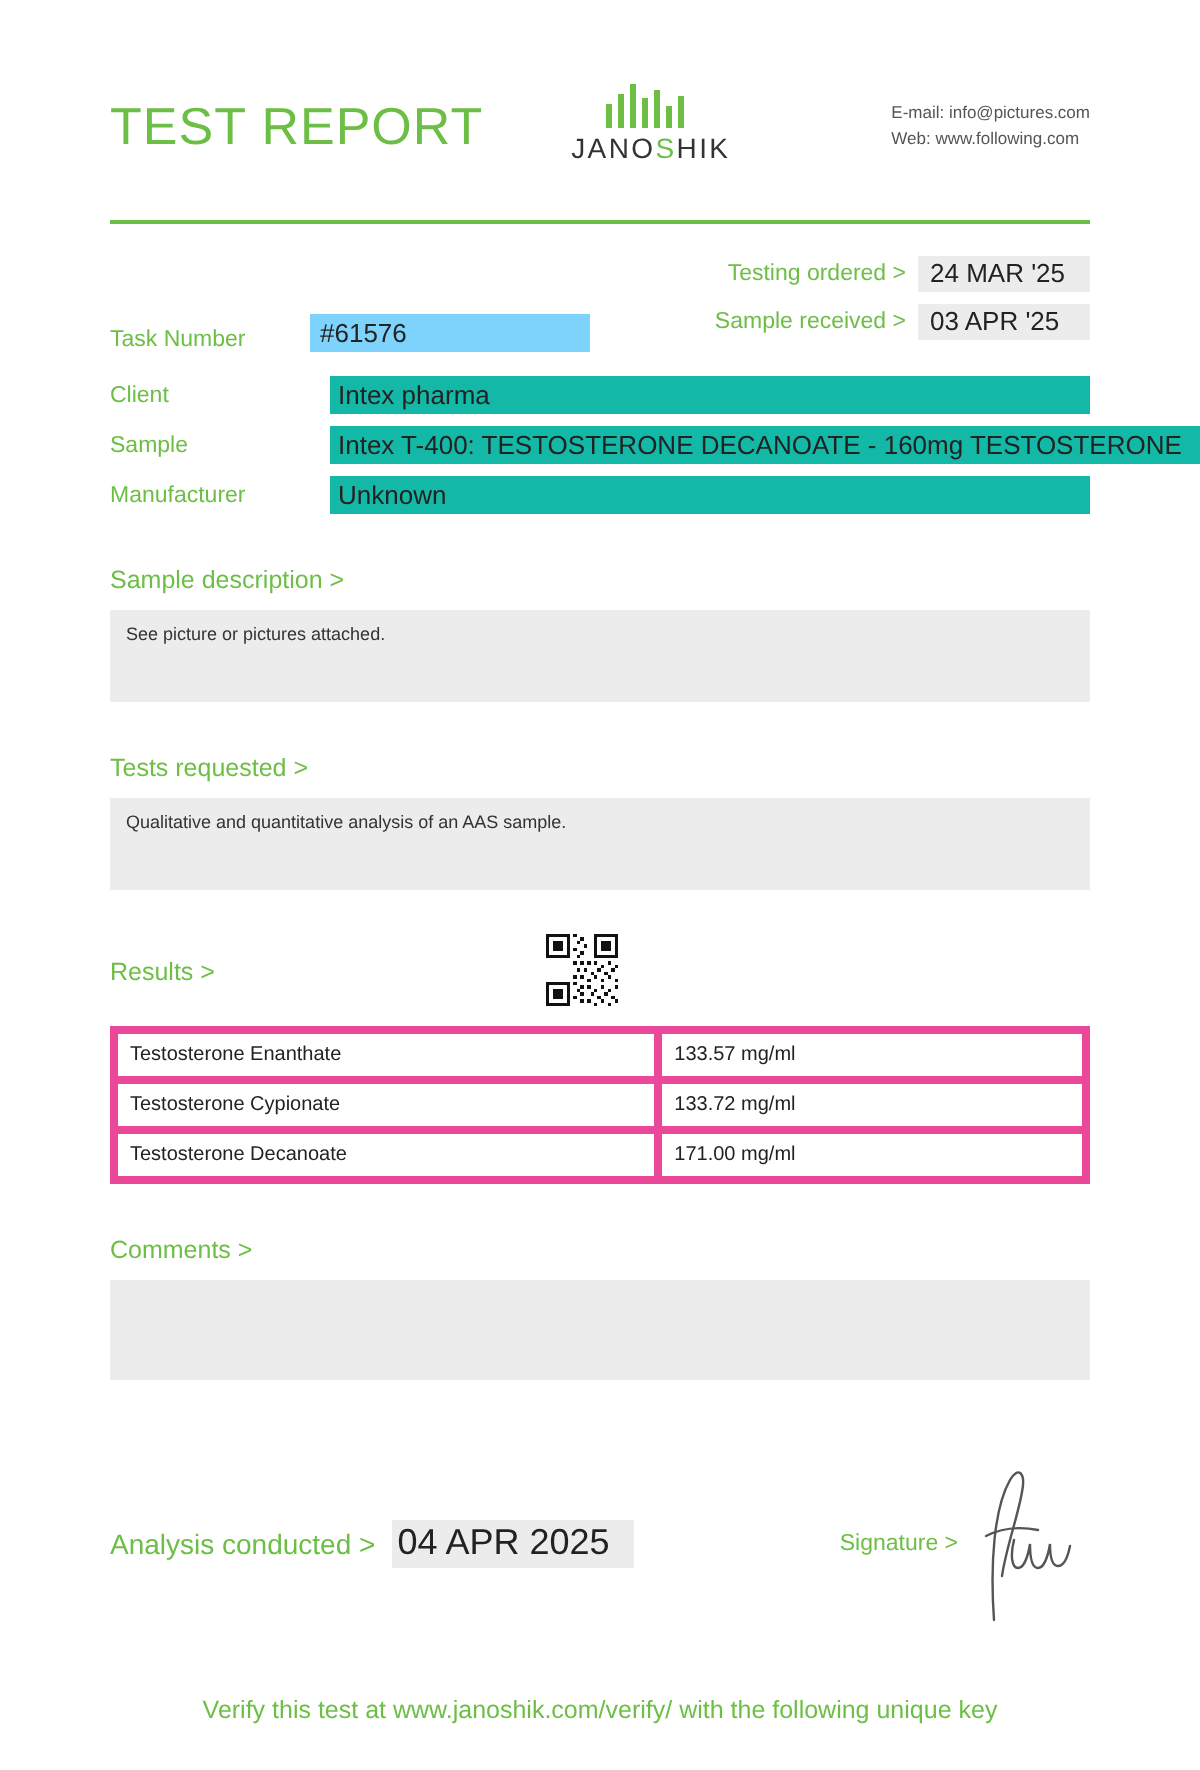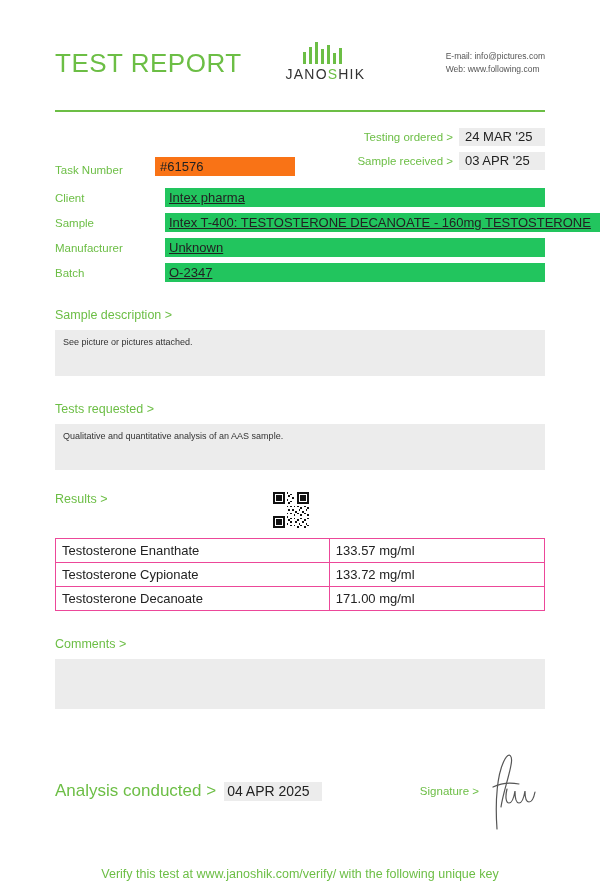--- a/index.html
+++ b/index.html
@@ -74,21 +74,21 @@
     display: flex;
     margin-top: 16px;
     align-items: flex-end;
   }
   .label-green {
     color: #6cbe45;
     font-size: 11.5px;
   }
   .task-label { width: 100px; padding-top: 4px; }
   .field-box {
-    background: #f97316;
+    background: #7dd3fc;
     height: 19px;
     line-height: 19px;
     font-size: 13px;
     color: #222;
     padding-left: 5px;
     box-sizing: border-box;
   }
   .task-value { width: 140px; }
   .dates {
     margin-left: auto;
@@ -125,29 +125,28 @@
     margin-bottom: 6px;
   }
   .info-label {
     width: 110px;
     font-size: 11.5px;
     color: #6cbe45;
     flex: 0 0 110px;
   }
   .info-value {
     flex: 1;
-    background: #22c55e;
+    background: #14b8a6;
     font-size: 13px;
     color: #222;
     height: 19px;
     line-height: 19px;
     padding-left: 4px;
     white-space: nowrap;
     overflow: hidden;
-    text-decoration: underline;
   }
   .info-value.wide {
     width: 545px;
     flex: 0 0 545px;
   }
 
   
   .section-title {
     color: #6cbe45;
     font-size: 12.5px;
@@ -163,56 +162,56 @@
     box-sizing: border-box;
   }
   .comments-box {
     background: #ececec;
     height: 50px;
   }
 
   
   .results-head {
     display: flex;
-    align-items: flex-start;
+    align-items: center;
     margin-top: 22px;
   }
   .results-head .section-title { margin: 0; }
   .qr {
     margin-left: 166px;
     margin-bottom: 2px;
   }
   .results-table {
     border-collapse: collapse;
     width: 100%;
     margin-top: 8px;
   }
   .results-table td {
-    border: 1px solid #ec4899;
-    font-size: 13px;
+    border: 4px solid #ec4899;
+    font-size: 10px;
     color: #222;
     padding: 4px 6px;
     height: 13px;
   }
   .results-table td.name { width: 56%; }
 
   
   .analysis-row {
     display: flex;
     align-items: center;
     margin-top: 42px;
   }
   .analysis-label {
     color: #6cbe45;
-    font-size: 17px;
+    font-size: 14px;
     margin-right: 8px;
   }
   .analysis-value {
     background: #ececec;
-    font-size: 14px;
+    font-size: 18px;
     color: #222;
     padding: 1px 12px 2px 3px;
   }
   .signature-wrap {
     margin-left: auto;
     display: flex;
     align-items: center;
   }
   .signature-label {
     color: #6cbe45;
@@ -280,24 +279,20 @@
       <div class="info-label">Client</div>
       <div class="info-value">Intex pharma</div>
     </div>
     <div class="info-row">
       <div class="info-label">Sample</div>
       <div class="info-value wide">Intex T-400: TESTOSTERONE DECANOATE - 160mg TESTOSTERONE</div>
     </div>
     <div class="info-row">
       <div class="info-label">Manufacturer</div>
       <div class="info-value">Unknown</div>
-    </div>
-    <div class="info-row">
-      <div class="info-label">Batch</div>
-      <div class="info-value">O-2347</div>
     </div>
   </div>
 
   <div class="section-title">Sample description &gt;</div>
   <div class="text-box">See picture or pictures attached.</div>
 
   <div class="section-title">Tests requested &gt;</div>
   <div class="text-box">Qualitative and quantitative analysis of an AAS sample.</div>
 
   <div class="results-head">

